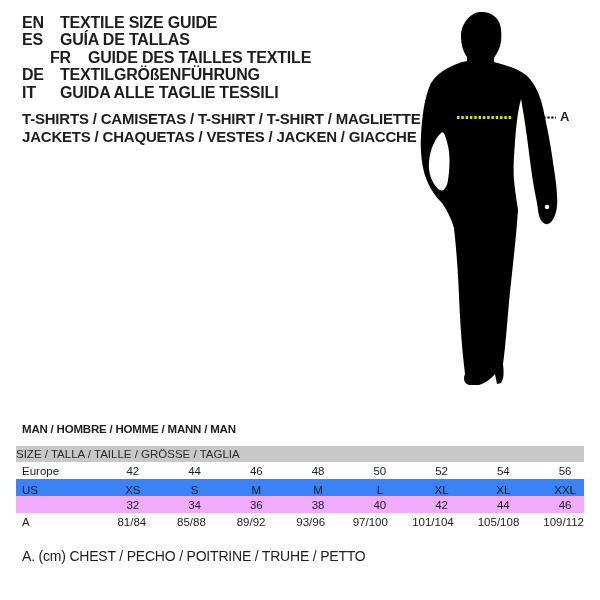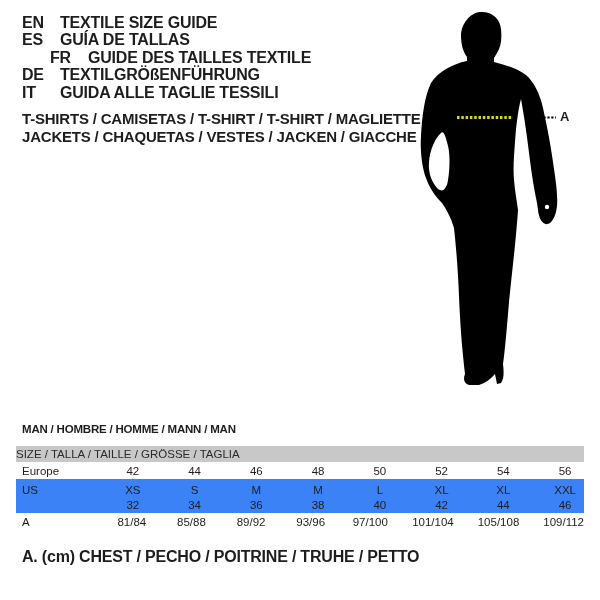--- a/index.html
+++ b/index.html
@@ -19,21 +19,21 @@
   .measure-label{position:absolute;left:560px;top:109px;font-size:13px;font-weight:600;letter-spacing:0;}
   
   .section-title{position:absolute;left:22px;top:423px;font-weight:700;font-size:11.5px;letter-spacing:-0.2px;white-space:nowrap;}
   
   .size-table{position:absolute;left:16px;top:446px;width:568px;font-size:11.5px;}
   .tbl-header{height:16px;line-height:16px;color:#2b2b2b;}
   .t-row{display:flex;height:17px;align-items:center;gap:24px;}
   .t-label{width:68px;flex:0 0 68px;padding-left:6px;}
   .t-cell{flex:1;text-align:center;}
   
-  .footnote{position:absolute;left:22px;top:548px;font-weight:700;font-size:16px;letter-spacing:-0.2px;white-space:nowrap;}
+  .footnote{position:absolute;left:22px;top:548px;font-weight:400;font-size:14px;letter-spacing:-0.2px;white-space:nowrap;}
 </style>
 </head>
 <body>
 
 <div id="canvas" style="background: rgb(255, 255, 255); color: rgb(29, 29, 29);">
 
   <div class="lang-block">
       <div class="lang-row">
         <div class="lang-code" style="display: inline-block;">EN</div>
         <div style="display: inline-block;">TEXTILE SIZE GUIDE</div>
@@ -134,21 +134,21 @@
           <div class="t-label">US</div>
           <div class="t-cell">XS</div>
           <div class="t-cell">S</div>
           <div class="t-cell">M</div>
           <div class="t-cell">M</div>
           <div class="t-cell">L</div>
           <div class="t-cell">XL</div>
           <div class="t-cell">XL</div>
           <div class="t-cell">XXL</div>
         </div>
-        <div class="t-row" style="background: #3b82f6;">
+        <div class="t-row" style="background: #f0abfc;">
           <div class="t-label"></div>
           <div class="t-cell">32</div>
           <div class="t-cell">34</div>
           <div class="t-cell">36</div>
           <div class="t-cell">38</div>
           <div class="t-cell">40</div>
           <div class="t-cell">42</div>
           <div class="t-cell">44</div>
           <div class="t-cell">46</div>
         </div>

